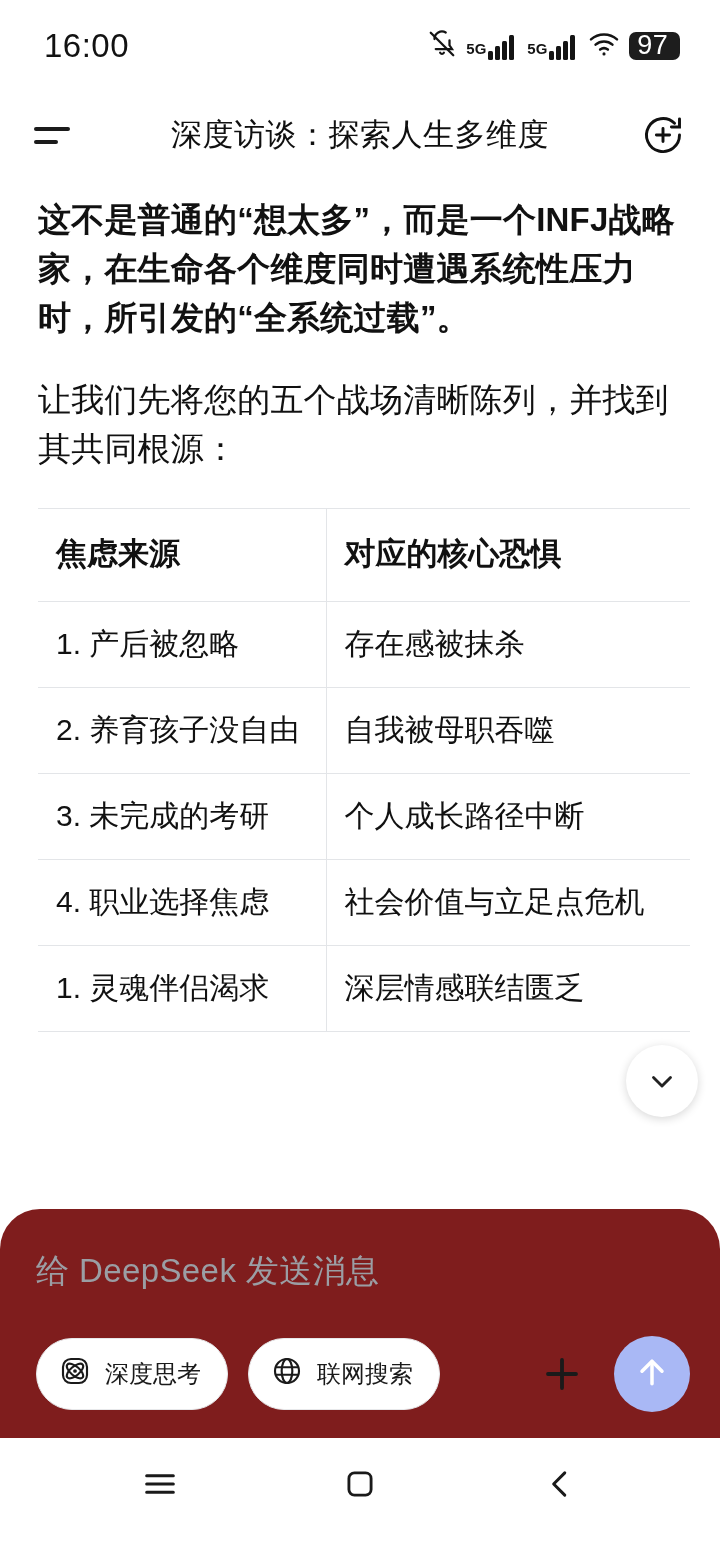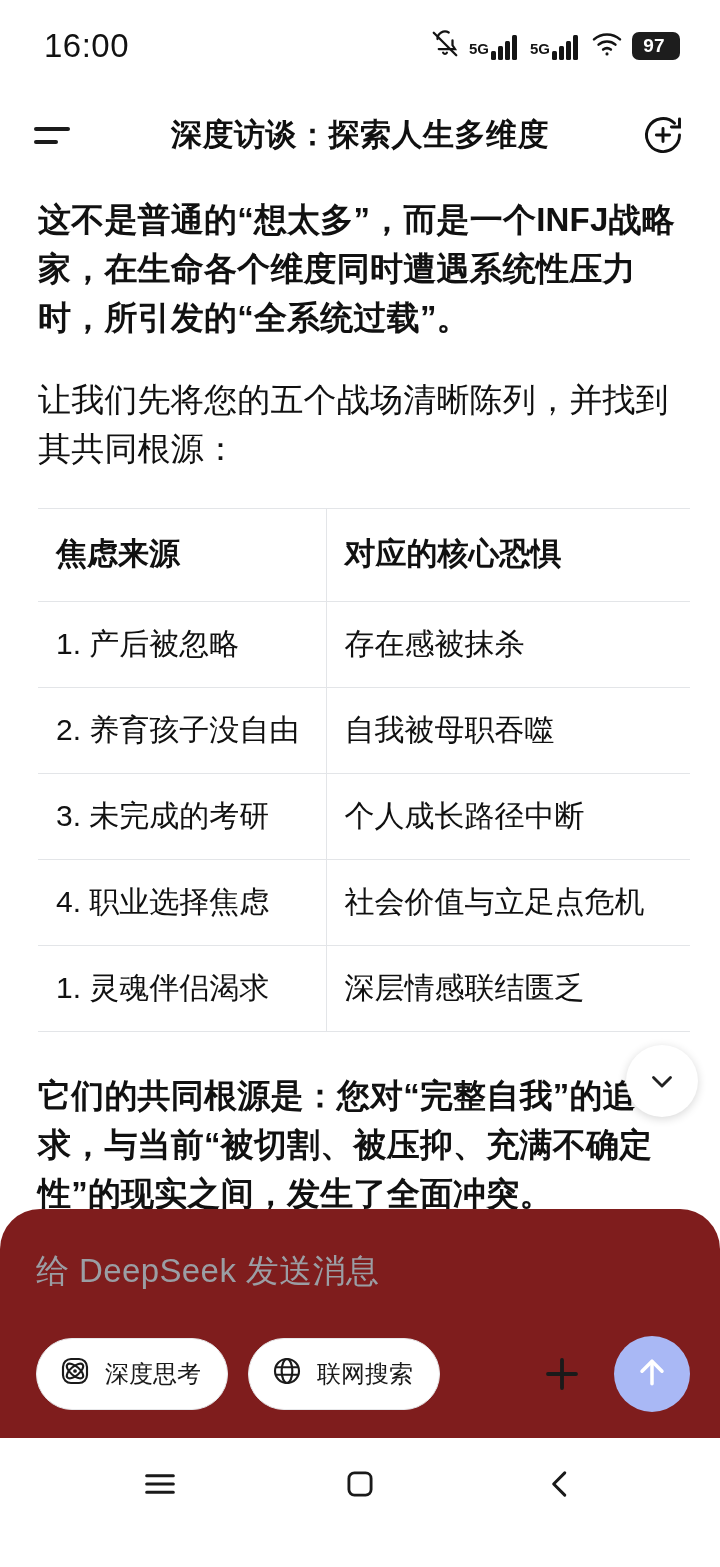--- a/index.html
+++ b/index.html
@@ -39,22 +39,22 @@
     align-items: center;
     gap: 9px;
   }
   .ic { display: block; }
   .battery {
     display: inline-flex;
     align-items: center;
     justify-content: center;
     background: #1d1d1d;
     color: #ffffff;
-    font-size: 19px;
-    font-weight: 700;
+    font-size: 27px;
+    font-weight: 400;
     border-radius: 7px;
     padding: 2px 12px 3px 8px;
     min-width: 48px;
     height: 28px;
     letter-spacing: 0.3px;
   }
   .sig-wrap { display: flex; align-items: flex-end; gap: 2px; }
   .sig-label { font-size: 15px; font-weight: 600; color: #141414; line-height: 1; margin-bottom: 4px; }
 
   
@@ -75,21 +75,21 @@
     gap: 9px;
     cursor: pointer;
   }
   .hamburger i { display: block; height: 4px; background: #1b1b1b; border-radius: 2px; }
   .hamburger i:nth-child(1) { width: 36px; }
   .hamburger i:nth-child(2) { width: 24px; }
   .chat-title {
     flex: 1;
     text-align: center;
     font-size: 31px;
-    font-weight: 700;
+    font-weight: 400;
     color: #101010;
     letter-spacing: 0.5px;
     padding: 0 10px;
     white-space: nowrap;
     overflow: hidden;
     text-overflow: ellipsis;
   }
   .new-chat-btn {
     width: 46px; height: 46px;
     border-radius: 50%;
@@ -324,21 +324,20 @@
             <td>社会价值与立足点危机</td>
           </tr>
           <tr>
             <td>1. 灵魂伴侣渴求</td>
             <td>深层情感联结匮乏</td>
           </tr>
         </tbody>
       </table>
     </div>
 
-    <div class="para bold">它们的共同根源是：您对“完整自我”的追求，与当前“被切割、被压抑、充满不确定性”的现实之间，发生了全面冲突。</div>
 
     <div class="scroll-down">
       <svg width="34" height="34" viewBox="0 0 24 24" fill="none" stroke="#222" stroke-width="2" stroke-linecap="round" stroke-linejoin="round">
         <path d="M6 9.5l6 6 6-6"></path>
       </svg>
     </div>
   </div>
 
   <div class="composer">
     <div class="composer-placeholder">给 DeepSeek 发送消息</div>

